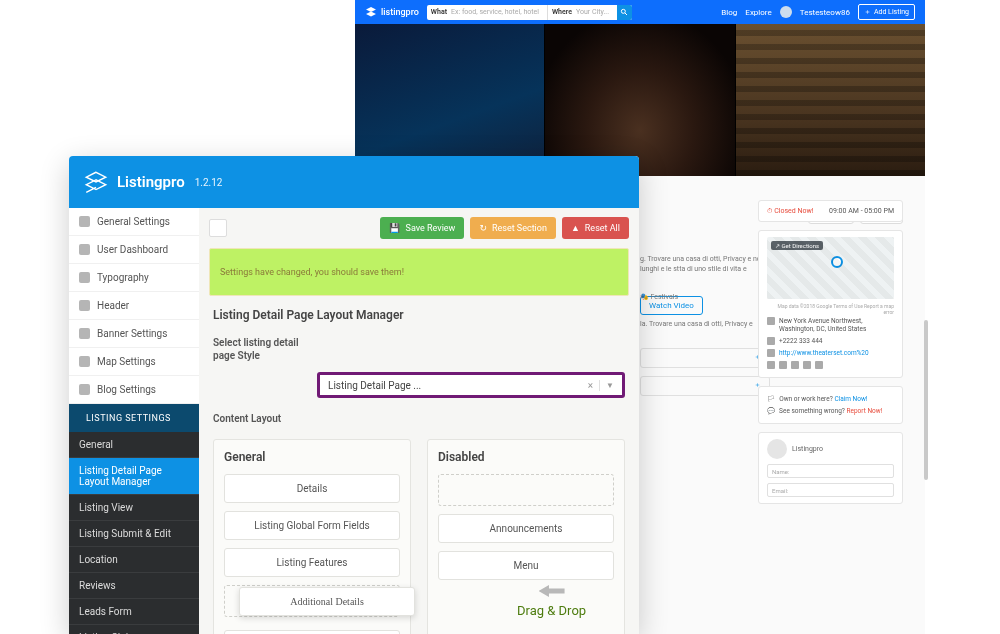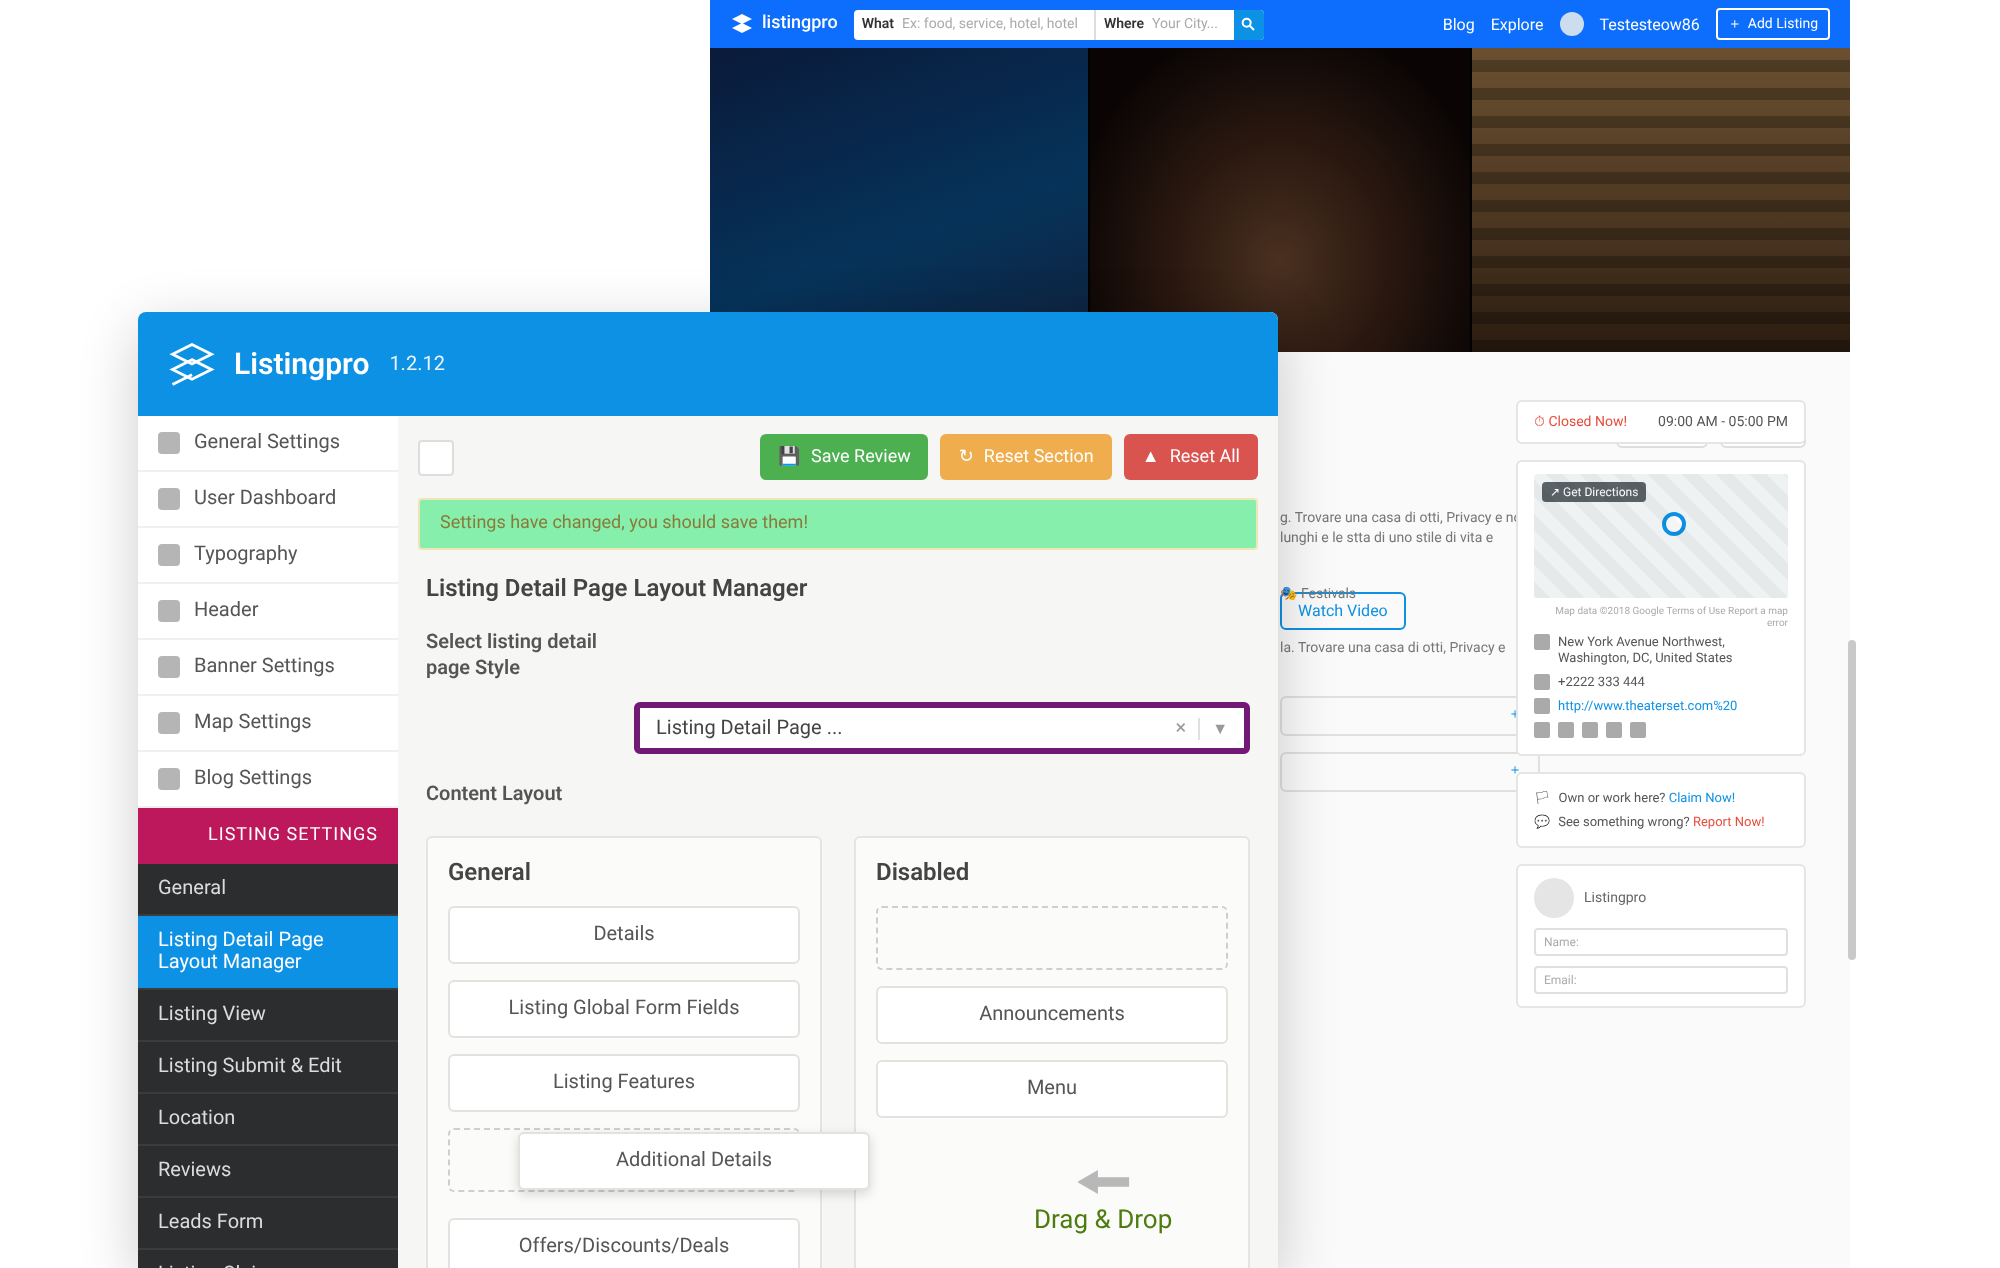--- a/index.html
+++ b/index.html
@@ -53,48 +53,48 @@
   .admin { position: absolute; left: 69px; top: 156px; width: 570px; height: 478px; background: #fff; box-shadow: 0 8px 30px rgba(0,0,0,0.2); border-radius: 4px 4px 0 0; overflow: hidden; }
   .admin-header { height: 52px; background: #0d91e4; display: flex; align-items: center; padding: 0 14px; gap: 8px; color: #fff; }
   .admin-header svg { width: 26px; height: 26px; }
   .admin-title { font-size: 15px; font-weight: 600; }
   .admin-ver { font-size: 10px; opacity: 0.9; margin-left: 2px; text-align: right; }
 
   .admin-body { display: flex; height: calc(100% - 52px); }
   .side { width: 130px; background: #fff; font-size: 10px; color: #555; }
   .side .item { display: flex; align-items: center; gap: 7px; padding: 8px 10px; border-bottom: 1px solid #f0f0f0; }
   .side .item .ico { width: 11px; height: 11px; background: #b5b5b5; border-radius: 2px; flex: none; }
-  .side .section-hdr { background: #be185d; color: #fff; padding: 9px 10px; font-size: 9px; letter-spacing: 0.5px; display: flex; gap: 7px; align-items: center; justify-content: flex-end; }
+  .side .section-hdr { background: #0c4a6e; color: #fff; padding: 9px 10px; font-size: 9px; letter-spacing: 0.5px; display: flex; gap: 7px; align-items: center; }
   .side .section-hdr .ico { background: #fff; }
   .side .dark { background: #2b2d2f; color: #dcdcdc; }
   .side .dark .item { border-color: #3a3c3e; padding: 7px 10px; }
   .side .dark .item.active { background: #0d91e4; color: #fff; position: relative; }
   .side .dark .item.active::after { content:""; position:absolute; right:-6px; top:50%; transform:translateY(-50%); border:6px solid transparent; border-left-color:#0d91e4; }
 
   .main { flex: 1; background: #f6f6f4; position: relative; overflow: hidden; }
   .toolbar { display: flex; justify-content: flex-end; gap: 6px; padding: 9px 10px; align-items: center; }
   .toolbar .tool-ico { width: 18px; height: 18px; border: 1px solid #ddd; border-radius: 2px; background: #fff; margin-right: auto; }
   .btn { font-size: 9px; color: #fff; padding: 6px 9px; border-radius: 3px; display: flex; gap: 5px; align-items: center; }
   .btn.save { background: #4caf50; }
   .btn.reset { background: #f0ad4e; }
   .btn.resetall { background: #d9534f; }
-  .warn { background: #86efac; border: 1px solid #efe6b8; color: #8a7a3a; font-size: 9px; padding: 7px 10px; margin: 0 10px 12px; border-radius: 2px; }
+  .warn { background: #bef264; border: 1px solid #efe6b8; color: #8a7a3a; font-size: 9px; padding: 18px 10px; margin: 0 10px 12px; border-radius: 2px; }
 
   .page-title { font-size: 12px; font-weight: 600; color: #444; padding: 0 14px 14px; }
   .form-row { display: flex; padding: 0 14px 14px; gap: 14px; font-size: 10px; color: #555; }
   .form-row .lbl { width: 90px; font-weight: 600; line-height: 1.3; }
   .select { flex: 1; border: 3px solid #701a75; border-radius: 3px; background: #fff; height: 26px; display: flex; align-items: center; padding: 0 8px; font-size: 10px; color: #444; position: relative; margin-top: 36px; }
   .select .x { margin-left: auto; color: #999; font-size: 10px; padding: 0 6px; border-right: 1px solid #e0e0e0; }
   .select .caret { color: #999; padding-left: 6px; font-size: 8px; }
 
   .columns { display: flex; gap: 16px; padding: 0 14px; }
   .col { flex: 1; border: 1px solid #e4e4e0; border-radius: 3px; background: #fbfbf9; padding: 10px; }
   .col h4 { font-size: 12px; font-weight: 600; color: #444; margin-bottom: 10px; }
   .block { background: #fff; border: 1px solid #e2e2de; border-radius: 3px; text-align: center; font-size: 10px; color: #555; padding: 8px 4px; margin-bottom: 8px; }
-  .block.drag { box-shadow: 0 2px 6px rgba(0,0,0,0.15); position: relative; left: 35px; }
+  .block.drag { box-shadow: 0 2px 6px rgba(0,0,0,0.15); position: relative; left: 15px; font-family: Liberation Serif, serif; }
   .dropzone { border: 1px dashed #cfcfca; border-radius: 3px; height: 32px; margin-bottom: 8px; }
   .dragdrop-label { position: absolute; left: 318px; top: 377px; font-size: 13px; color: #4d7c0f; display: flex; align-items: center; gap: 6px; flex-direction: column; }
   .dragdrop-label .arrow { width: 26px; height: 12px; background: #b8b8b8; clip-path: polygon(40% 30%, 40% 0, 0 50%, 40% 100%, 40% 70%, 100% 70%, 100% 30%); }
 
   .scroll-ind { position:absolute; right:72px; top:320px; width:4px; height:160px; background:#c9c9c9; border-radius:2px; }
 </style>
 </head>
 <body>
 
 <div class="bg-app">

